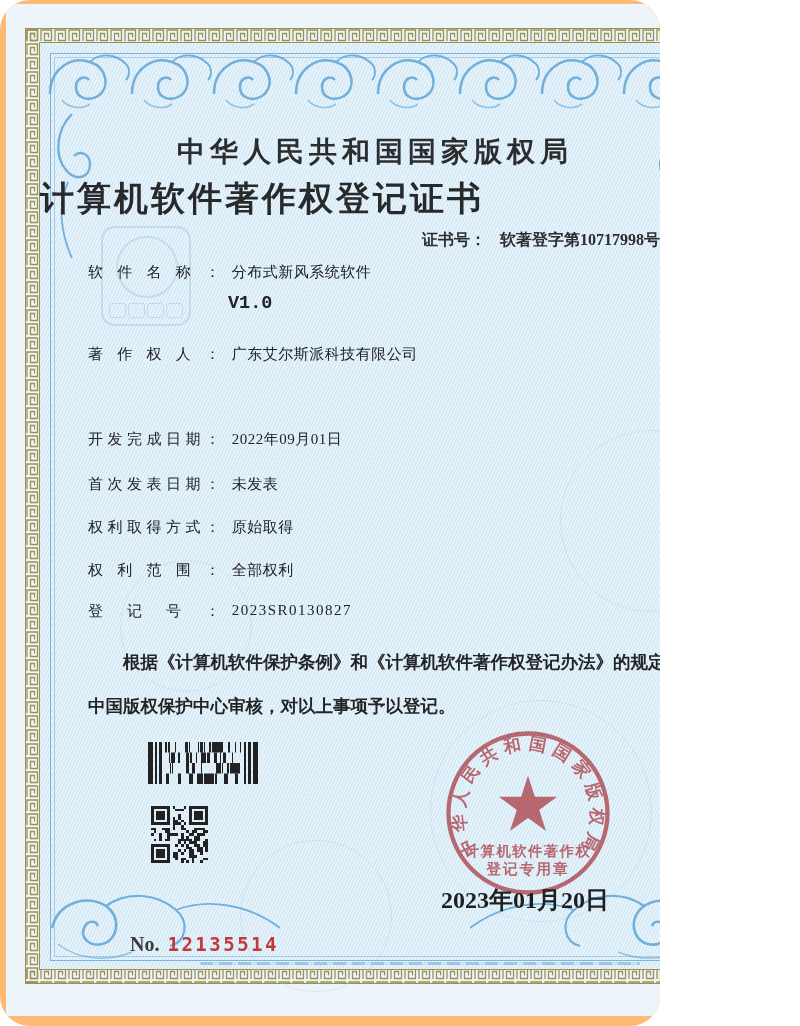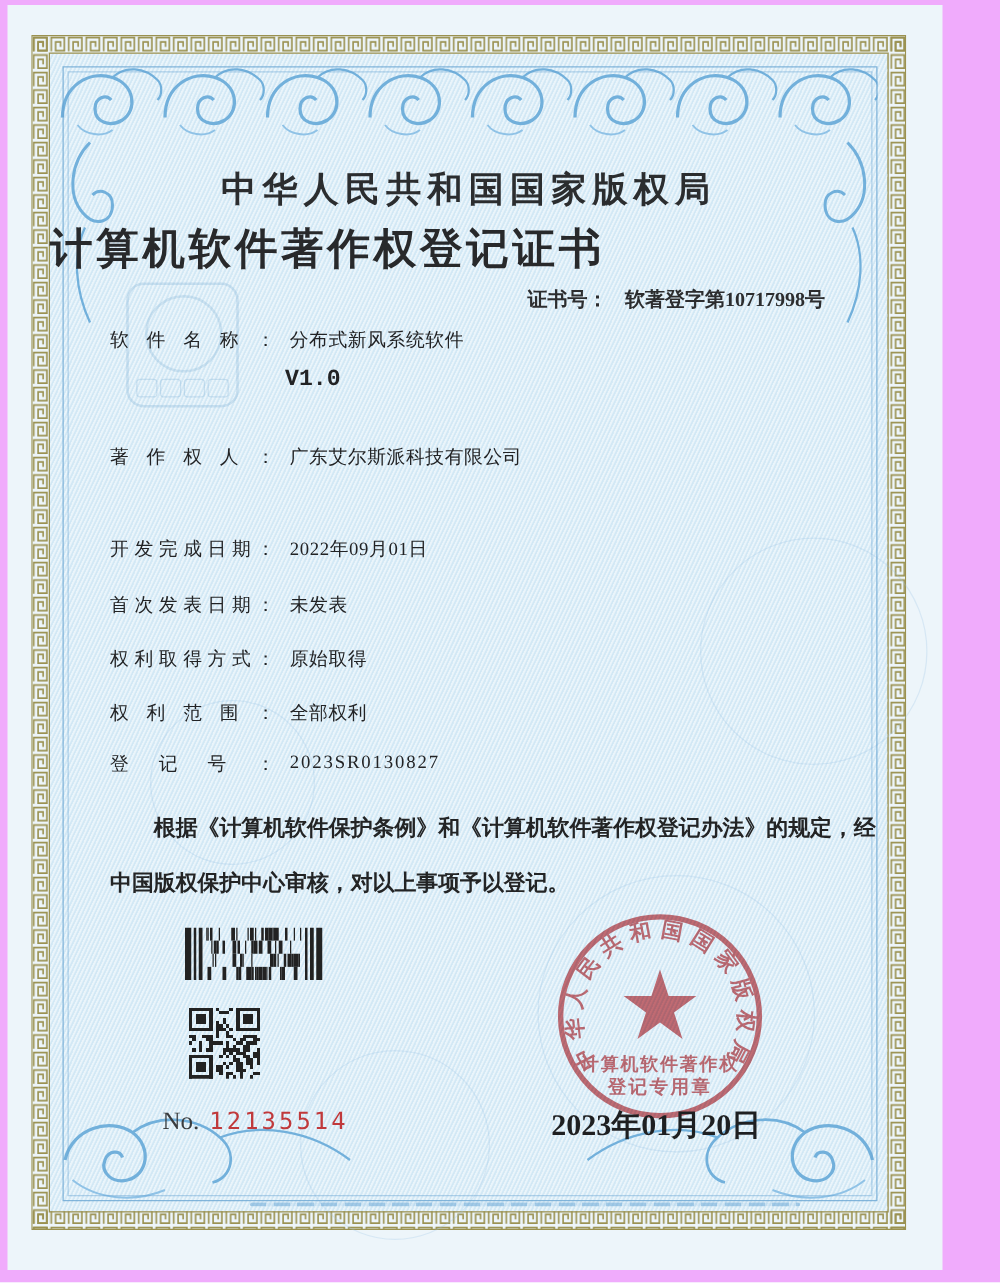--- a/index.html
+++ b/index.html
@@ -1,17 +1,17 @@
 <!DOCTYPE html>
 <html><head>
 <meta charset="utf-8">
 <style>
   html,body{margin:0;padding:0;background:#ffffff;}
-  .page{position:relative;width:800px;height:1026px;background:#f0abfc;overflow:hidden;
-        font-family:"Liberation Serif","DejaVu Serif",serif;}
+  .page{position:relative;width:660px;height:1026px;background:#fdba74;overflow:hidden;
+        font-family:"Liberation Serif","DejaVu Serif",serif;border-radius:30px;}
   .paper{position:absolute;left:6px;top:4px;width:748px;height:1012px;background:#edf5fa;}
   .interior{position:absolute;left:40px;top:43px;width:670px;height:926px;
       background:
         repeating-linear-gradient(115deg, rgba(255,255,255,.45) 0px, rgba(255,255,255,.45) 1px, rgba(186,218,238,.30) 2px, rgba(217,236,247,0) 3px),
         #d9ecf7;}
   .inner-frame{position:absolute;left:50px;top:53px;width:650px;height:906px;
       border:1.5px solid rgba(105,165,210,.8);pointer-events:none;}
   .inner-frame2{position:absolute;left:3px;top:3px;right:3px;bottom:3px;
       border:1px solid rgba(105,165,210,.45);}
   .gold-frame{position:absolute;left:25px;top:28px;width:700px;height:956px;}
@@ -28,21 +28,21 @@
   .cert-title{position:absolute;left:40px;top:176px;width:670px;
       font-size:34px;font-weight:700;letter-spacing:3px;color:#28292b;}
   .certno{position:absolute;left:420px;top:230px;width:240px;text-align:right;
       font-size:16px;font-weight:700;color:#2c2d2f;}
   .field-row{position:absolute;left:88px;width:620px;font-size:15px;font-weight:400;color:#222325;}
   .field-label{display:inline-block;width:132px;text-align:justify;text-align-last:justify;vertical-align:top;}
   .field-value{display:inline-block;margin-left:8px;vertical-align:top;letter-spacing:.5px;}
   .field-value2{position:absolute;left:228px;top:293px;font-size:18.5px;font-weight:700;color:#222325;font-family:Liberation Mono, monospace;}
   .statement{position:absolute;left:88px;top:640px;width:626px;font-size:17.5px;line-height:44px;
       color:#232425;text-indent:2em;font-weight:700;margin:0;}
-  .serial{position:absolute;left:130px;top:886px;font-size:20px;color:#3a3c3e;}
+  .serial{position:absolute;left:130px;top:933px;font-size:20px;color:#3a3c3e;font-weight:bold;}
   .serial .num{font-family:"DejaVu Sans Mono",monospace;font-size:19px;color:#c0393b;letter-spacing:2.5px;margin-left:8px;}
   .issue-date{position:absolute;left:440px;top:884px;width:170px;text-align:center;
       font-size:24px;font-weight:700;color:#1e1f21;z-index:6;}
   .stamp{position:absolute;left:437px;top:722px;width:182px;height:182px;opacity:.85;z-index:5;
       mix-blend-mode:multiply;}
   .barcode{position:absolute;left:148px;top:742px;width:110px;height:42px;}
   .qr{position:absolute;left:151px;top:806px;width:57px;height:57px;}
   .wave-line{position:absolute;left:200px;top:962px;width:440px;height:3px;opacity:.65;border-radius:2px;
       background:repeating-linear-gradient(90deg, rgba(104,166,213,.85) 0 13px, rgba(104,166,213,.25) 13px 19px);}
 </style>
@@ -135,21 +135,21 @@
   <div class="certno">
     <span>证书号：</span>
     <span style="margin-left:10px;font-family:Liberation Serif, serif;">软著登字第10717998号</span>
   </div>
 
   <div class="field-row" style="top:263px;">
     <span class="field-label">软件名称：</span>
     <span class="field-value">分布式新风系统软件</span>
   </div>
   <div class="field-value2">V1.0</div>
-  <div class="field-row" style="top:356px;">
+  <div class="field-row" style="top:345px;">
     <span class="field-label">著作权人：</span>
     <span class="field-value">广东艾尔斯派科技有限公司</span>
   </div>
   <div class="field-row" style="top:430px;">
     <span class="field-label">开发完成日期：</span>
     <span class="field-value">2022年09月01日</span>
   </div>
   <div class="field-row" style="top:518px;">
     <span class="field-label">权利取得方式：</span>
     <span class="field-value">原始取得</span>

